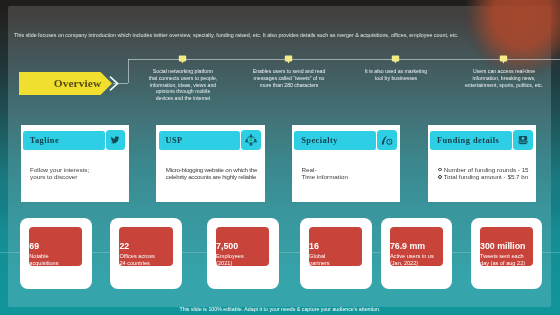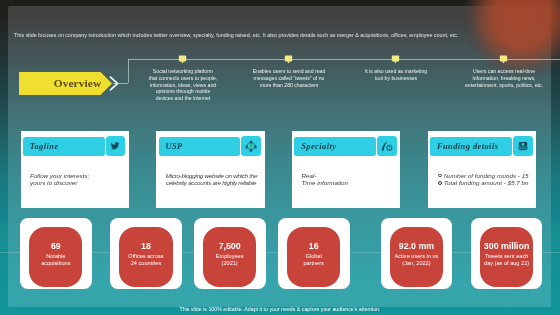--- a/index.html
+++ b/index.html
@@ -20,37 +20,37 @@
   .tl-v{position:absolute;left:127.6px;top:58.6px;width:0.9px;height:24.5px;background:rgba(215,225,228,0.62);}
   .tl-s{position:absolute;left:113px;top:82.7px;width:15px;height:0.9px;background:rgba(215,225,228,0.62);}
   .marker{position:absolute;width:9px;height:12px;}
   .ov-arrow{position:absolute;left:19px;top:72px;width:93px;height:23px;}
   .ov-label{position:absolute;left:19px;top:71.6px;width:93px;height:23px;display:flex;align-items:center;justify-content:center;
      font-family:"Liberation Serif",serif;font-weight:bold;font-size:11.4px;color:#554d12;letter-spacing:.1px;padding-left:2px;box-sizing:border-box;margin-left:11px;}
   .chev{position:absolute;left:108px;top:75px;width:12px;height:17px;}
   .tl-txt{position:absolute;top:68.4px;width:110px;margin-left:-17px;white-space:nowrap;text-align:center;font-size:5.15px;line-height:1.28;color:#eff3f3;}
 
   
-  .card{position:absolute;top:131px;width:108.3px;height:77px;background:#ffffff;font-style:italic;}
+  .card{position:absolute;top:125px;width:108.3px;height:77px;background:#ffffff;}
   .card-band{position:absolute;left:2.3px;top:6px;width:81.6px;height:19.3px;background:#2ecfe4;border-radius:2.5px;}
   .card-title{position:absolute;left:9.0px;top:6px;height:19.3px;display:flex;align-items:center;
      font-family:"Liberation Serif",serif;font-weight:bold;font-size:8.4px;color:#15414e;letter-spacing:.45px;}
   .card-badge{position:absolute;left:84.9px;top:4.7px;width:19.8px;height:20.5px;background:#2ecfe4;border-radius:3.5px;}
   .card-badge svg{position:absolute;left:50%;top:50%;transform:translate(-50%,-50%);}
   .card-body{position:absolute;left:9.4px;top:40.5px;width:96px;font-size:6.25px;line-height:1.20;color:#3d3d3d;}
   .card-body .ln{white-space:nowrap}
   .card-body.tight{letter-spacing:-0.27px;}
   .card-body ul{margin:0;padding:0;list-style:none}
   .card-body li{position:relative;padding-left:6.5px;white-space:nowrap}
   .card-body li:before{content:"";position:absolute;left:0.6px;top:2.0px;width:1.9px;height:1.9px;border:0.55px solid #2a2a2a;border-radius:50%;}
 
   
   .statline{position:absolute;left:0;top:252px;width:560px;height:1px;background:rgba(190,225,228,0.28);}
   .stat{position:absolute;top:218.3px;width:71.5px;height:70.8px;background:#ffffff;border-radius:8px;}
-  .stat-in{position:absolute;left:9.1px;top:8.6px;width:53.1px;height:60px;background:#c8433a;border-radius:16px;color:#fff;text-align:center;}
+  .stat-in{position:absolute;left:9.1px;top:8.6px;width:53.1px;height:39px;background:#c8433a;border-radius:4px;color:#fff;text-align:left;}
   .stat-in.n2{padding-top:14.7px;box-sizing:border-box;}
   .stat-num{font-size:8.8px;font-weight:bold;line-height:1;margin-bottom:3.1px;}
   .stat-lbl{font-size:5.6px;line-height:1.12;}
   .stat-lbl .ln{white-space:nowrap}
 </style>
 </head>
 <body>
 
 <div class="slide">
   <div class="panel"></div>
@@ -185,48 +185,48 @@
     <div class="stat-in n2">
       <div class="stat-num">69</div>
       <div class="stat-lbl">
           <div class="ln">Notable</div>
           <div class="ln">acquisitions</div>
         </div>
     </div>
   </div>
   <div class="stat" style="left:110.35px">
     <div class="stat-in n2">
-      <div class="stat-num">18</div>
+      <div class="stat-num">22</div>
       <div class="stat-lbl">
           <div class="ln">Offices across</div>
           <div class="ln">24 countries</div>
         </div>
     </div>
   </div>
-  <div class="stat" style="left:194px">
+  <div class="stat" style="left:207px">
     <div class="stat-in n2">
       <div class="stat-num">7,500</div>
       <div class="stat-lbl">
           <div class="ln">Employees</div>
           <div class="ln">(2021)</div>
         </div>
     </div>
   </div>
-  <div class="stat" style="left:278px">
+  <div class="stat" style="left:300px">
     <div class="stat-in n2">
       <div class="stat-num">16</div>
       <div class="stat-lbl">
           <div class="ln">Global</div>
           <div class="ln">partners</div>
         </div>
     </div>
   </div>
   <div class="stat" style="left:380.80px">
     <div class="stat-in n2">
-      <div class="stat-num">92.0 mm</div>
+      <div class="stat-num">76.9 mm</div>
       <div class="stat-lbl">
           <div class="ln">Active  users in us</div>
           <div class="ln">(Jan, 2022)</div>
         </div>
     </div>
   </div>
   <div class="stat" style="left:470.95px">
     <div class="stat-in n2">
       <div class="stat-num">300 million</div>
       <div class="stat-lbl">

